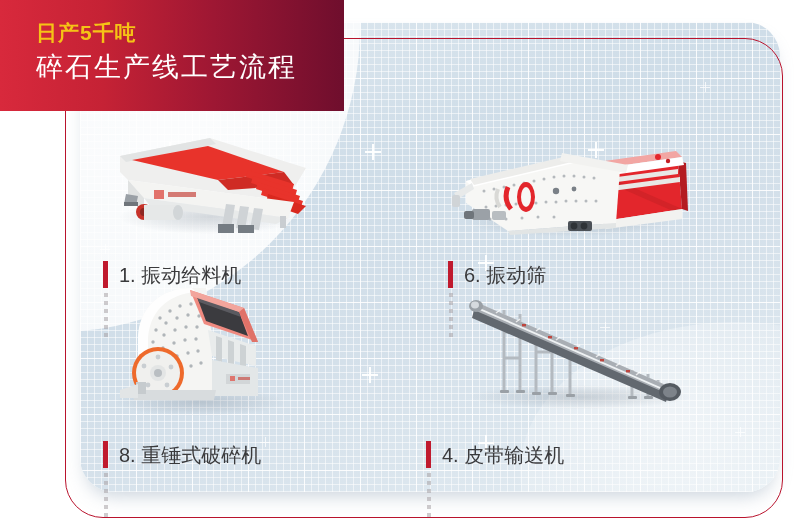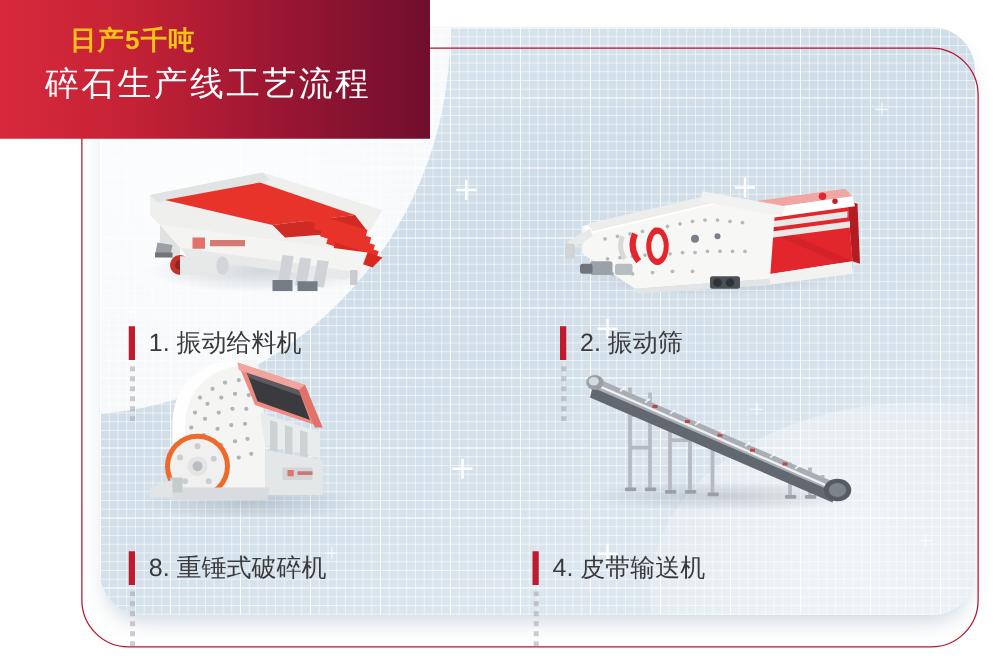--- a/index.html
+++ b/index.html
@@ -115,21 +115,20 @@
     top: 20px;
     right: 10px;
   }
   .banner-sub {
     color: #f5c316;
     font-size: 21px;
     font-weight: bold;
     letter-spacing: 1px;
     line-height: 1.25;
     white-space: nowrap;
-    margin-left: 20px;
   }
   .banner-title {
     color: #ffffff;
     font-size: 27px;
     font-weight: normal;
     letter-spacing: 2px;
     line-height: 1.35;
     margin-top: 3px;
     white-space: nowrap;
   }
@@ -413,21 +412,21 @@
         <rect x="118" y="86" width="24" height="10" rx="2" fill="#4c5157"></rect>
         <circle cx="124" cy="91" r="3.4" fill="#2f3337"></circle>
         <circle cx="134" cy="91" r="3.4" fill="#2f3337"></circle>
 
         <polygon points="4,58 22,48 24,54 8,64" fill="#e8eaea"></polygon>
         <rect x="2" y="60" width="8" height="12" rx="2" fill="#d0d4d7"></rect>
       </svg>
     </div>
     <div class="step-label" style="left:448px; top:237px;">
       <span class="marker"></span>
-      <span class="step-text">2. 振动筛</span>
+      <span class="step-text">6. 振动筛</span>
     </div>
   </div>
 
   <div class="step">
     <div class="ground" style="left:470px; top:385px; width:220px; height:24px;"></div>
     <div class="step-figure" style="left:462px; top:280px;">
       <svg class="mach" width="235" height="125" viewBox="0 0 235 125">
 
         <g stroke="#b4bac0" stroke-width="3" fill="none">
           <line x1="42" y1="30" x2="42" y2="112"></line>

